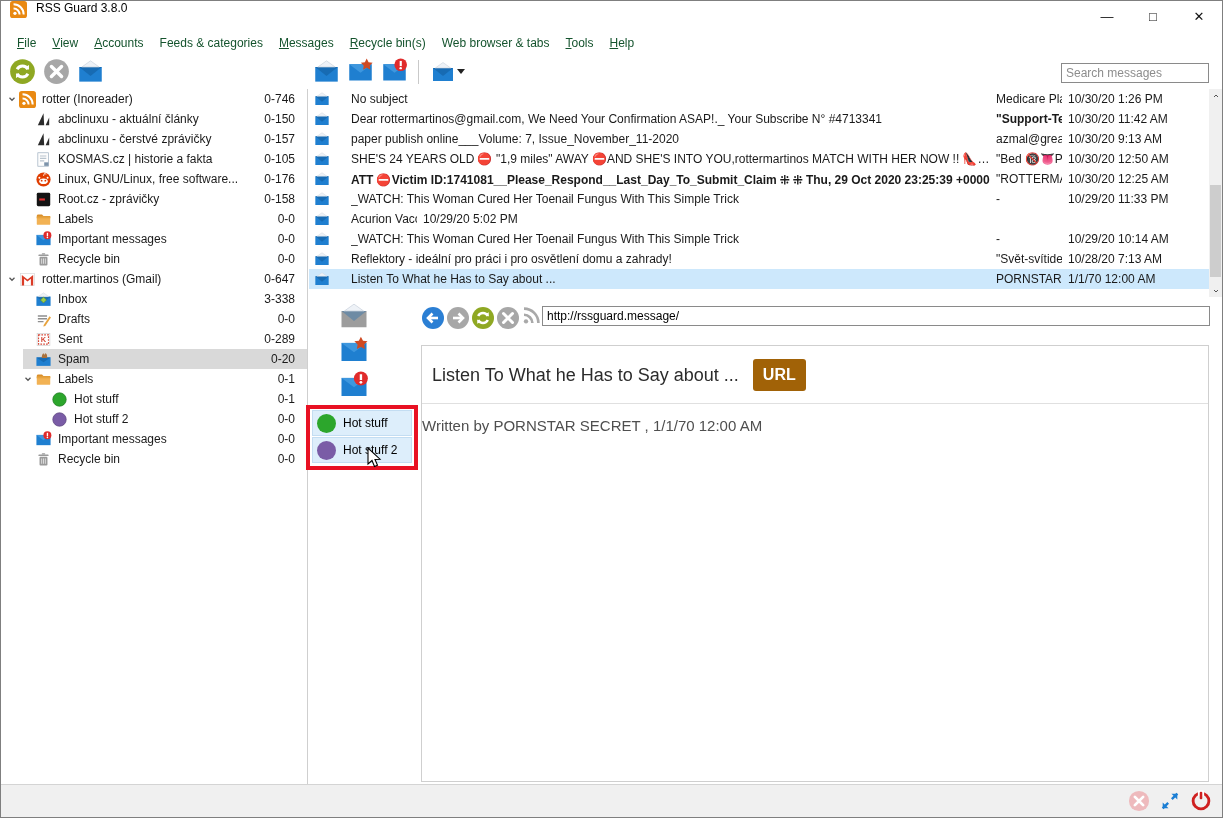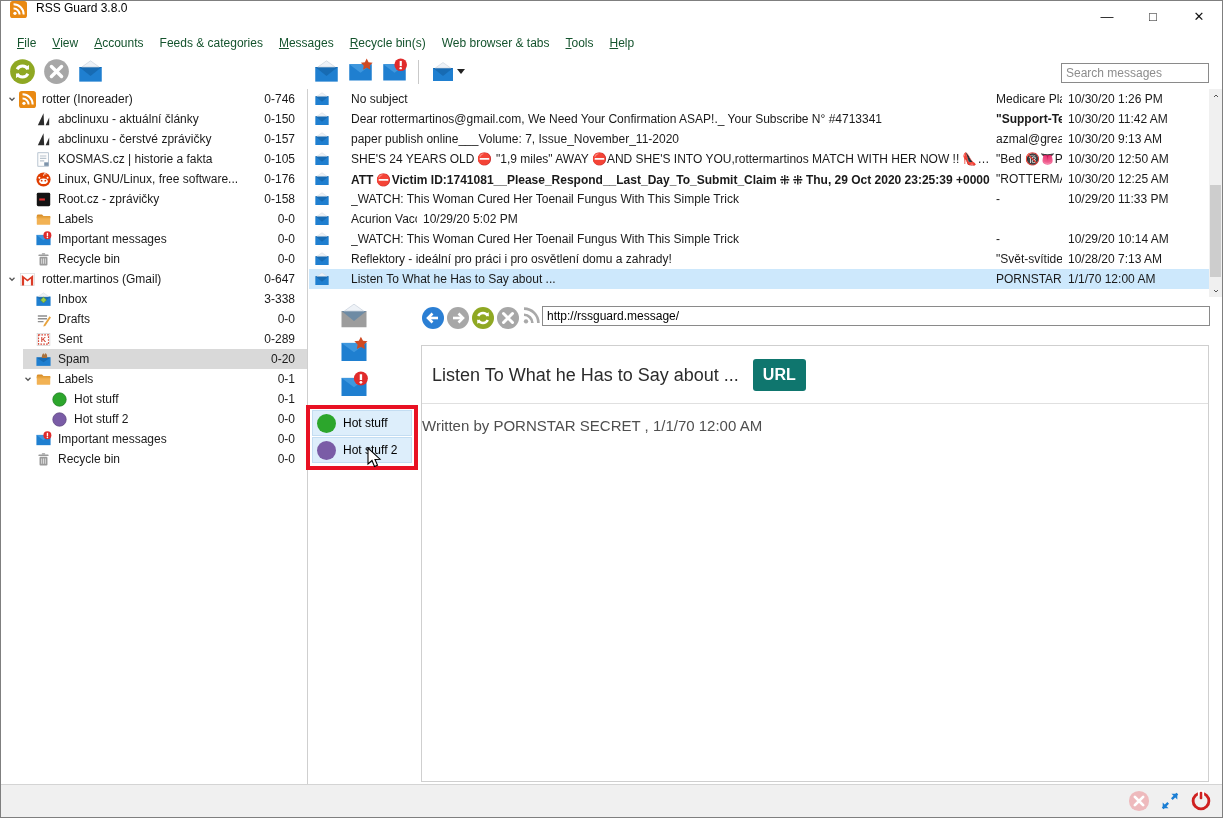--- a/index.html
+++ b/index.html
@@ -64,21 +64,21 @@
   .vtool { position:absolute; left:30px; top:6px; display:flex; flex-direction:column; align-items:center; gap:9px; }
   .vtool .tb-btn { width:30px; height:26px; }
 
   .nav-row { position:absolute; left:112px; top:9px; right:12px; display:flex; align-items:flex-start; gap:1px; }
   .nav-btn { width:24px; height:24px; flex:none; }
   .url-input { flex:1; height:20px; border:1px solid #8a8a8a; font-family:"Liberation Sans",sans-serif; font-size:12px; padding:0 4px; color:#000; }
 
   .article { position:absolute; left:112px; right:13px; top:48px; bottom:2px; border:1px solid #cfcfcf; background:#fff; }
   .article-header { padding:13px 10px 12px 10px; border-bottom:1px solid #e0e0e0; display:flex; align-items:center; }
   .article-title { font-size:18px; color:#2b2b2b; font-weight:500; }
-  .url-btn { margin-left:14px; background:#0f766e; color:#fff; font-weight:bold; font-size:16px; padding:7px 10px; border-radius:3px; border:none; font-family:"Liberation Sans",sans-serif; }
+  .url-btn { margin-left:14px; background:#a16207; color:#fff; font-weight:bold; font-size:16px; padding:7px 10px; border-radius:3px; border:none; font-family:"Liberation Sans",sans-serif; }
   .byline { text-align:left; padding-top:13px; color:#4f4f4f; font-size:15px; }
 
   
   .red-box { position:absolute; left:305px; top:404px; width:112px; height:65px; border:4px solid #e81123; background:#fff; z-index:5; }
   .label-btn { height:26px; margin:1px 2px; background:#ddeefb; border:1px solid #c3ddf2; display:flex; align-items:center; padding-left:4px; gap:7px; }
   .label-dot { width:19px; height:19px; border-radius:50%; flex:none; }
   .label-txt { font-size:12px; color:#000; white-space:nowrap; }
 
   .cursor { position:absolute; left:366px; top:446px; z-index:9; }
 

